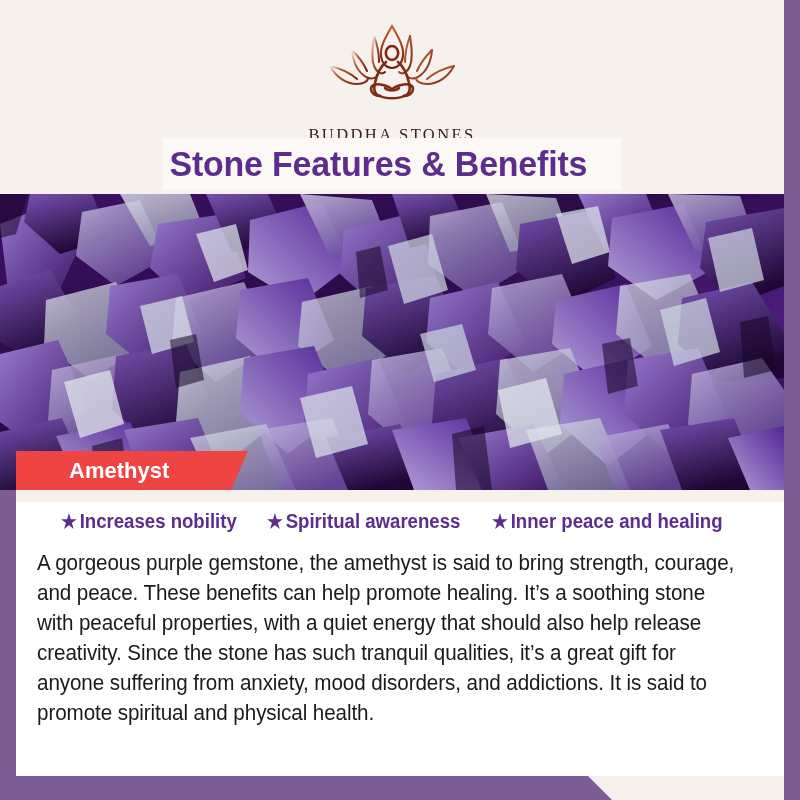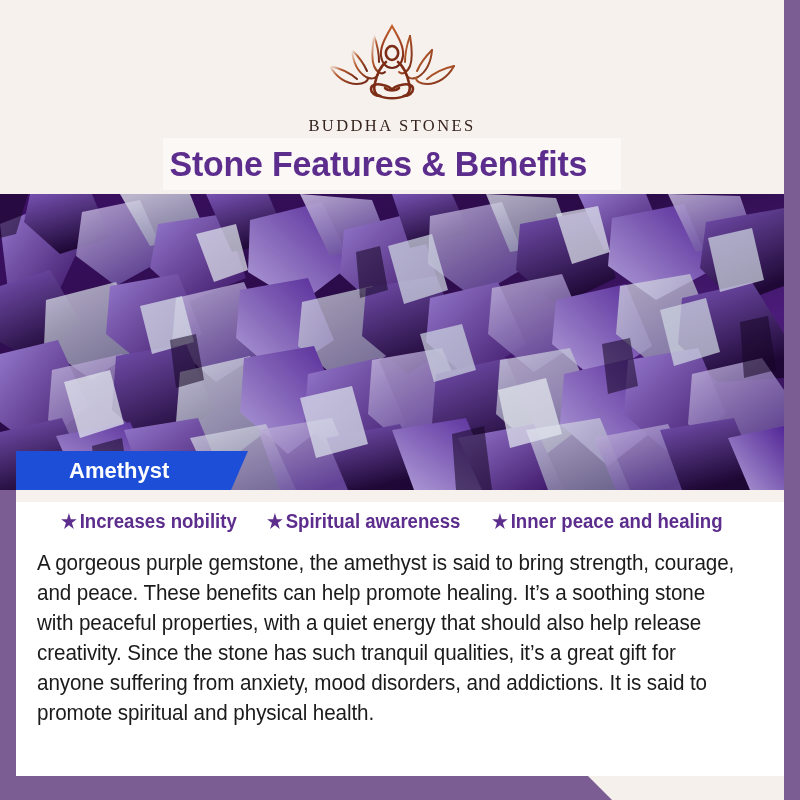--- a/index.html
+++ b/index.html
@@ -76,21 +76,21 @@
     display: flex;
     flex-direction: column;
     align-items: center;
   }
   .logo-mark {
     width: 150px;
     height: 86px;
     display: block;
   }
   .logo-word {
-    margin-top: 8px;
+    margin-top: 17px;
     font-family: "Liberation Serif", serif;
     font-size: 16.5px;
     letter-spacing: 2.4px;
     color: #35231d;
     font-weight: 400;
   }
 
   .title-band {
     position: absolute;
     left: 163px;
@@ -127,21 +127,21 @@
     width: 784px;
     height: 296px;
   }
 
   .stone-label {
     position: absolute;
     left: 16px;
     top: 451px;
     width: 232px;
     height: 39px;
-    background: #1d4ed8;
+    background: #ef4444;
     clip-path: polygon(0 0, 100% 0, 215px 100%, 0 100%);
     display: flex;
     align-items: center;
   }
   .stone-label .label-text {
     margin-left: 53px;
     color: #ffffff;
     font-family: "Liberation Sans", sans-serif;
     font-size: 22px;
     font-weight: bold;

